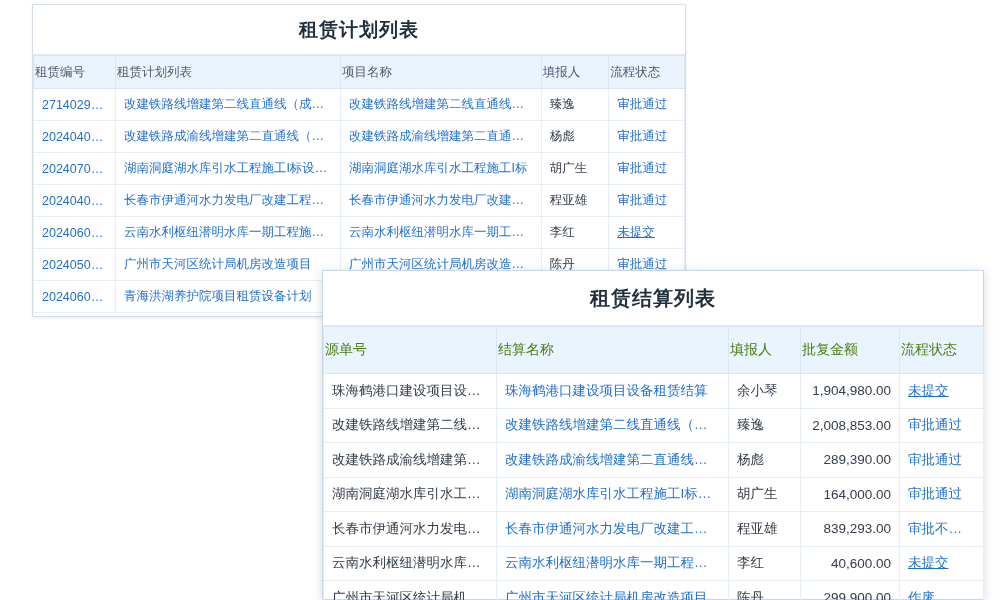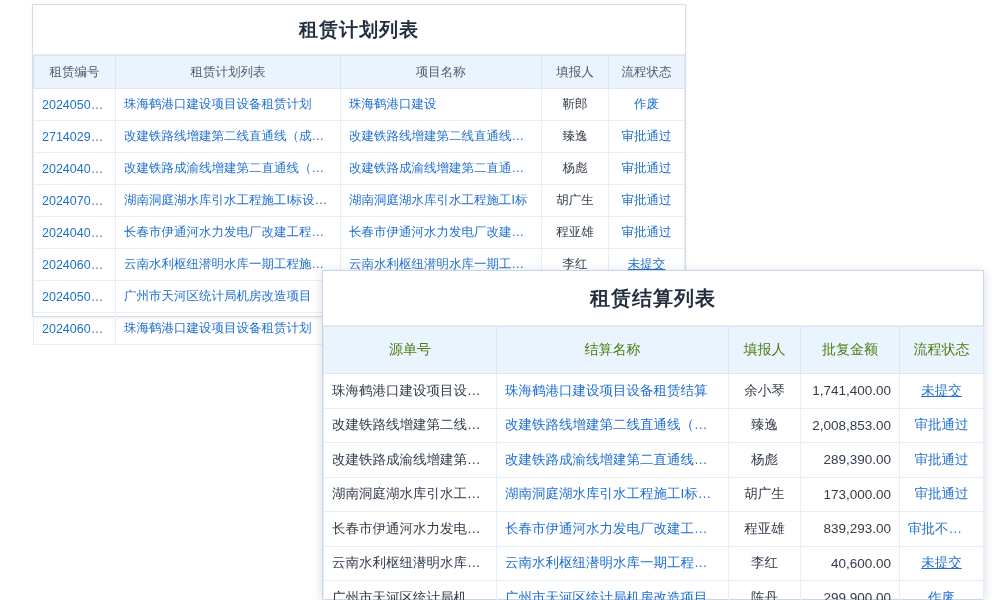--- a/index.html
+++ b/index.html
@@ -62,21 +62,21 @@
   table.grid td {
     border: 1px solid #e8eef6;
     height: 31px;
     font-size: 12.5px;
     padding: 0 8px;
     white-space: nowrap;
     overflow: hidden;
     text-overflow: ellipsis;
     color: #1f6fd0;
   }
-  .c-center { text-align: center; }
+  .c-center { text-align: left; }
   .c-left { text-align: left; }
   .c-right { text-align: right; }
   .txt-dark { color: #333c49 !important; }
   .st-pass { color: #2f9e44; }
   .st-unsub { color: #e8972e; text-decoration: underline; }
   .st-void { color: #e8972e; }
   .st-reject { color: #e5393d; }
 
   
   #settle-panel {
@@ -123,27 +123,20 @@
         <tr>
           <th class="c-center">租赁编号</th>
           <th class="c-center">租赁计划列表</th>
           <th class="c-center">项目名称</th>
           <th class="c-center">填报人</th>
           <th class="c-center">流程状态</th>
         </tr>
       </thead>
       <tbody id="plan-body">
           <tr>
-            <td class="c-center">2024050008</td>
-            <td class="c-left">珠海鹤港口建设项目设备租赁计划</td>
-            <td class="c-left">珠海鹤港口建设</td>
-            <td class="c-center txt-dark">靳郎</td>
-            <td class="c-center st-void">作废</td>
-          </tr>
-          <tr>
             <td class="c-center">2714029646</td>
             <td class="c-left">改建铁路线增建第二线直通线（成都-西安...</td>
             <td class="c-left">改建铁路线增建第二线直通线（成都...</td>
             <td class="c-center txt-dark">臻逸</td>
             <td class="c-center st-pass">审批通过</td>
           </tr>
           <tr>
             <td class="c-center">2024040007</td>
             <td class="c-left">改建铁路成渝线增建第二直通线（成渝枢...</td>
             <td class="c-left">改建铁路成渝线增建第二直通线（成...</td>
@@ -173,21 +166,21 @@
           </tr>
           <tr>
             <td class="c-center">2024050007</td>
             <td class="c-left">广州市天河区统计局机房改造项目</td>
             <td class="c-left">广州市天河区统计局机房改造项目</td>
             <td class="c-center txt-dark">陈丹</td>
             <td class="c-center st-pass">审批通过</td>
           </tr>
           <tr>
             <td class="c-center">2024060009</td>
-            <td class="c-left">珠海鹤港口建设项目设备租赁计划</td>
+            <td class="c-left">青海洪湖养护院项目租赁设备计划</td>
             <td class="c-left"></td>
             <td class="c-center txt-dark"></td>
             <td class="c-center st-pass"></td>
           </tr>
         </tbody>
     </table>
   </div>
 
   <div class="panel" id="settle-panel">
     <div class="panel-title">租赁结算列表</div>
@@ -206,42 +199,42 @@
           <th class="c-center">填报人</th>
           <th class="c-center">批复金额</th>
           <th class="c-center">流程状态</th>
         </tr>
       </thead>
       <tbody id="settle-body">
           <tr>
             <td class="c-left txt-dark">珠海鹤港口建设项目设备...</td>
             <td class="c-left">珠海鹤港口建设项目设备租赁结算</td>
             <td class="c-center txt-dark">余小琴</td>
-            <td class="c-right txt-dark">1,741,400.00</td>
+            <td class="c-right txt-dark">1,904,980.00</td>
             <td class="c-center st-unsub">未提交</td>
           </tr>
           <tr>
             <td class="c-left txt-dark">改建铁路线增建第二线直...</td>
             <td class="c-left">改建铁路线增建第二线直通线（成都-...</td>
             <td class="c-center txt-dark">臻逸</td>
             <td class="c-right txt-dark">2,008,853.00</td>
             <td class="c-center st-pass">审批通过</td>
           </tr>
           <tr>
             <td class="c-left txt-dark">改建铁路成渝线增建第二...</td>
             <td class="c-left">改建铁路成渝线增建第二直通线（成渝...</td>
             <td class="c-center txt-dark">杨彪</td>
             <td class="c-right txt-dark">289,390.00</td>
             <td class="c-center st-pass">审批通过</td>
           </tr>
           <tr>
             <td class="c-left txt-dark">湖南洞庭湖水库引水工程...</td>
             <td class="c-left">湖南洞庭湖水库引水工程施工I标设备...</td>
             <td class="c-center txt-dark">胡广生</td>
-            <td class="c-right txt-dark">173,000.00</td>
+            <td class="c-right txt-dark">164,000.00</td>
             <td class="c-center st-pass">审批通过</td>
           </tr>
           <tr>
             <td class="c-left txt-dark">长春市伊通河水力发电厂...</td>
             <td class="c-left">长春市伊通河水力发电厂改建工程租赁...</td>
             <td class="c-center txt-dark">程亚雄</td>
             <td class="c-right txt-dark">839,293.00</td>
             <td class="c-center st-reject">审批不通过</td>
           </tr>
           <tr>

